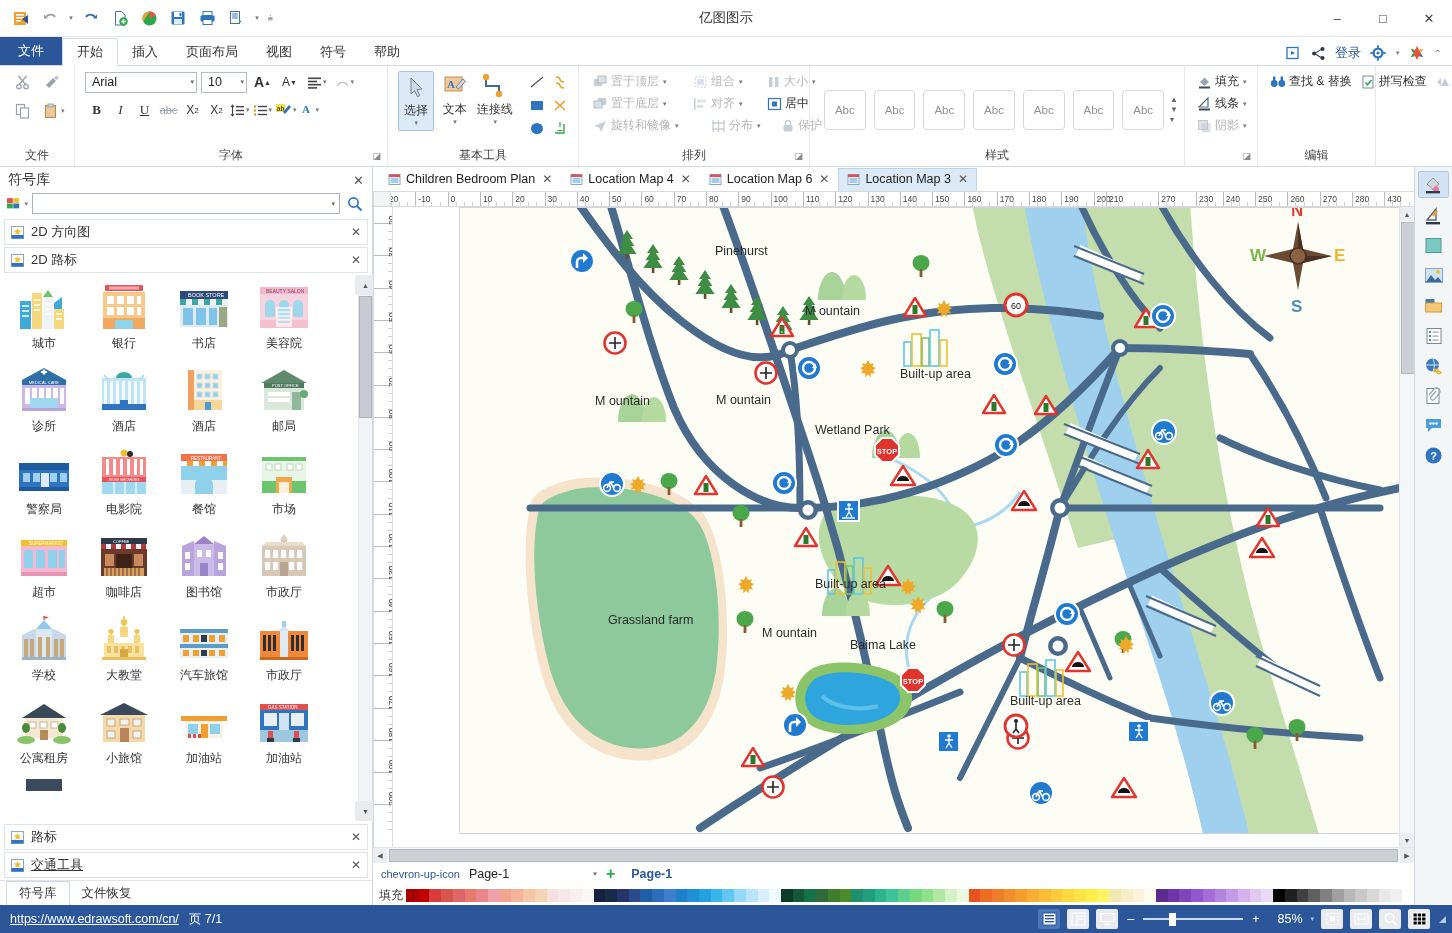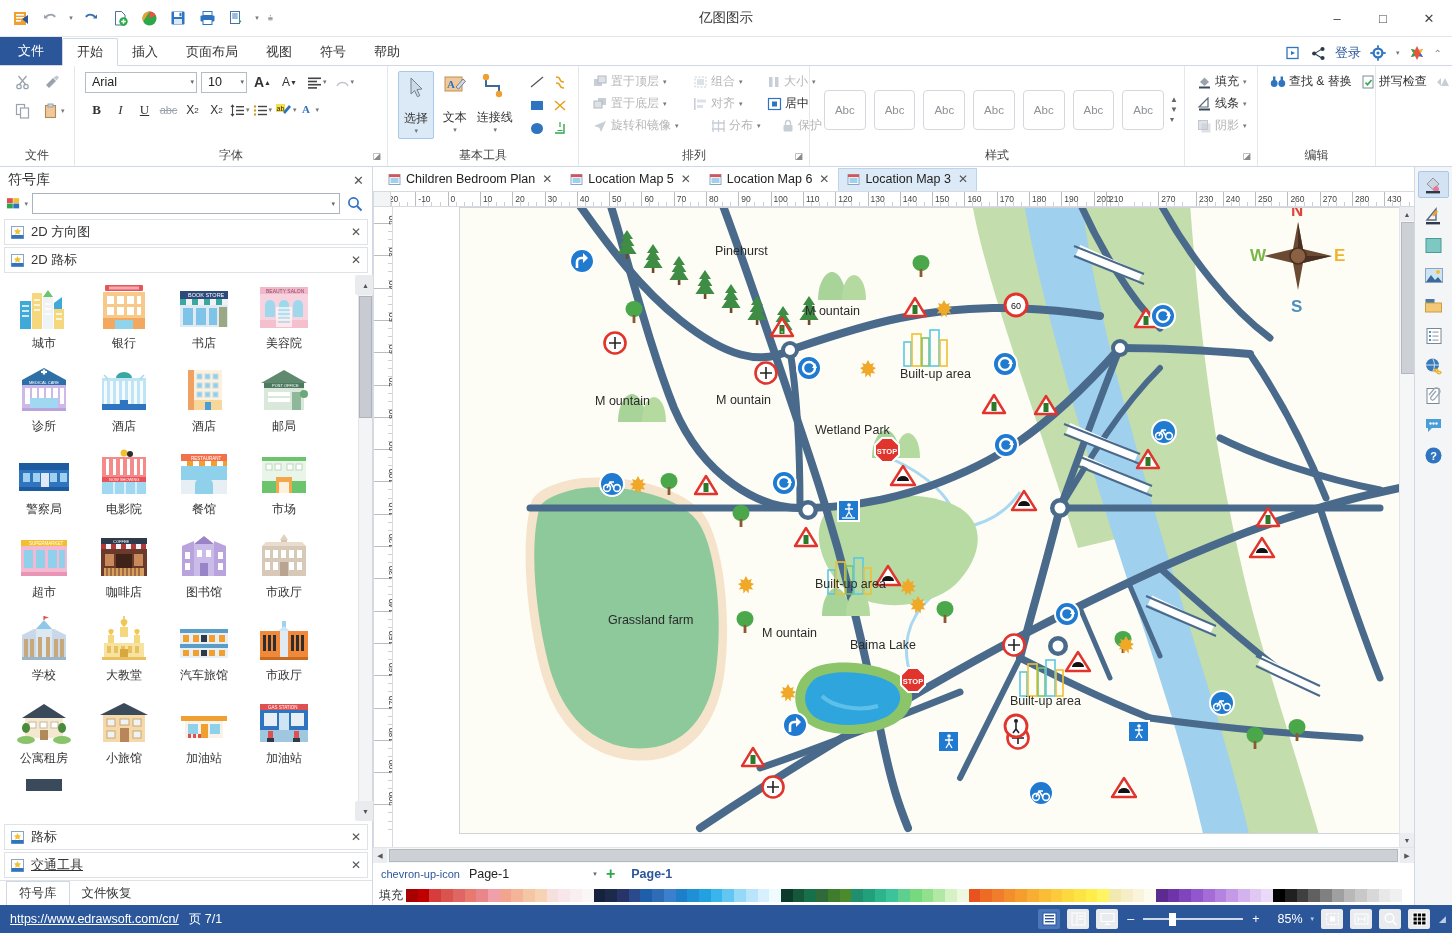--- a/index.html
+++ b/index.html
@@ -34,21 +34,21 @@
   .rgroup .gbody{flex:1;display:flex;align-items:flex-start;padding:5px 4px 0;}
   .rgroup .glabel{height:18px;line-height:15px;text-align:center;font-size:12px;color:#444;position:relative;}
   .glabel .dlg{position:absolute;right:4px;top:1px;font-size:9px;color:#8a8a8a;cursor:pointer;}
   .col{display:flex;flex-direction:column;}
   .row{display:flex;align-items:center;}
   .ibtn{display:flex;align-items:center;gap:3px;padding:2px 4px;border-radius:2px;cursor:pointer;white-space:nowrap;font-size:12px;color:#333;}
   .ibtn.dis{color:#b6b6b6;}
   .caret{font-size:7px;color:#777;margin-left:1px;}
   .bigbtn{display:flex;flex-direction:column;align-items:center;width:40px;padding:3px 1px;border-radius:2px;cursor:pointer;font-size:12px;color:#333;}
   .bigbtn.sel{background:#dce9f7;border:1px solid #a9c8e8;}
-  .bigbtn .bl{font-size:12px;margin-top:9px;}
+  .bigbtn .bl{font-size:12px;margin-top:1px;}
   .fontname{width:112px;height:21px;border:1px solid #b4bcc6;background:#fff;display:flex;align-items:center;padding:0 2px 0 6px;font-size:12.5px;box-sizing:border-box;}
   .fontsize{width:46px;height:21px;border:1px solid #b4bcc6;border-left:none;background:#fff;display:flex;align-items:center;padding:0 2px 0 6px;font-size:12.5px;box-sizing:border-box;}
   .fsel{margin-left:auto;font-size:7px;color:#666;}
   .fbtn{width:23px;height:22px;display:flex;align-items:center;justify-content:center;border-radius:2px;cursor:pointer;font-size:13px;color:#333;}
   .stylecard{width:42px;height:38px;border:1px solid #d5d9de;border-radius:4px;background:#fff;display:flex;align-items:center;justify-content:center;font-size:11.5px;color:#8e9296;cursor:pointer;margin-right:8px;}
   .stylenav{display:flex;flex-direction:column;justify-content:center;gap:4px;margin-left:-2px;}
   .snav{font-size:8px;color:#666;cursor:pointer;line-height:6px;}
 
   
   .body{flex:1;display:flex;min-height:0;}
@@ -1307,21 +1307,21 @@
             </svg>
           <span>Children Bedroom Plan</span>
           <span class="x">✕</span>
         </div>
         <div class="dtab">
           <svg width="13" height="13" viewBox="0 0 13 13">
               <rect x="1" y="1.5" width="11" height="10" fill="#fff" stroke="#8aa6c4"></rect>
               <rect x="1" y="1.5" width="11" height="2.6" fill="#e05050"></rect>
               <rect x="2.5" y="5" width="8" height="5" fill="#9fd0ee"></rect>
             </svg>
-          <span>Location Map 5</span>
+          <span>Location Map 4</span>
           <span class="x">✕</span>
         </div>
         <div class="dtab">
           <svg width="13" height="13" viewBox="0 0 13 13">
               <rect x="1" y="1.5" width="11" height="10" fill="#fff" stroke="#8aa6c4"></rect>
               <rect x="1" y="1.5" width="11" height="2.6" fill="#e05050"></rect>
               <rect x="2.5" y="5" width="8" height="5" fill="#9fd0ee"></rect>
             </svg>
           <span>Location Map 6</span>
           <span class="x">✕</span>

